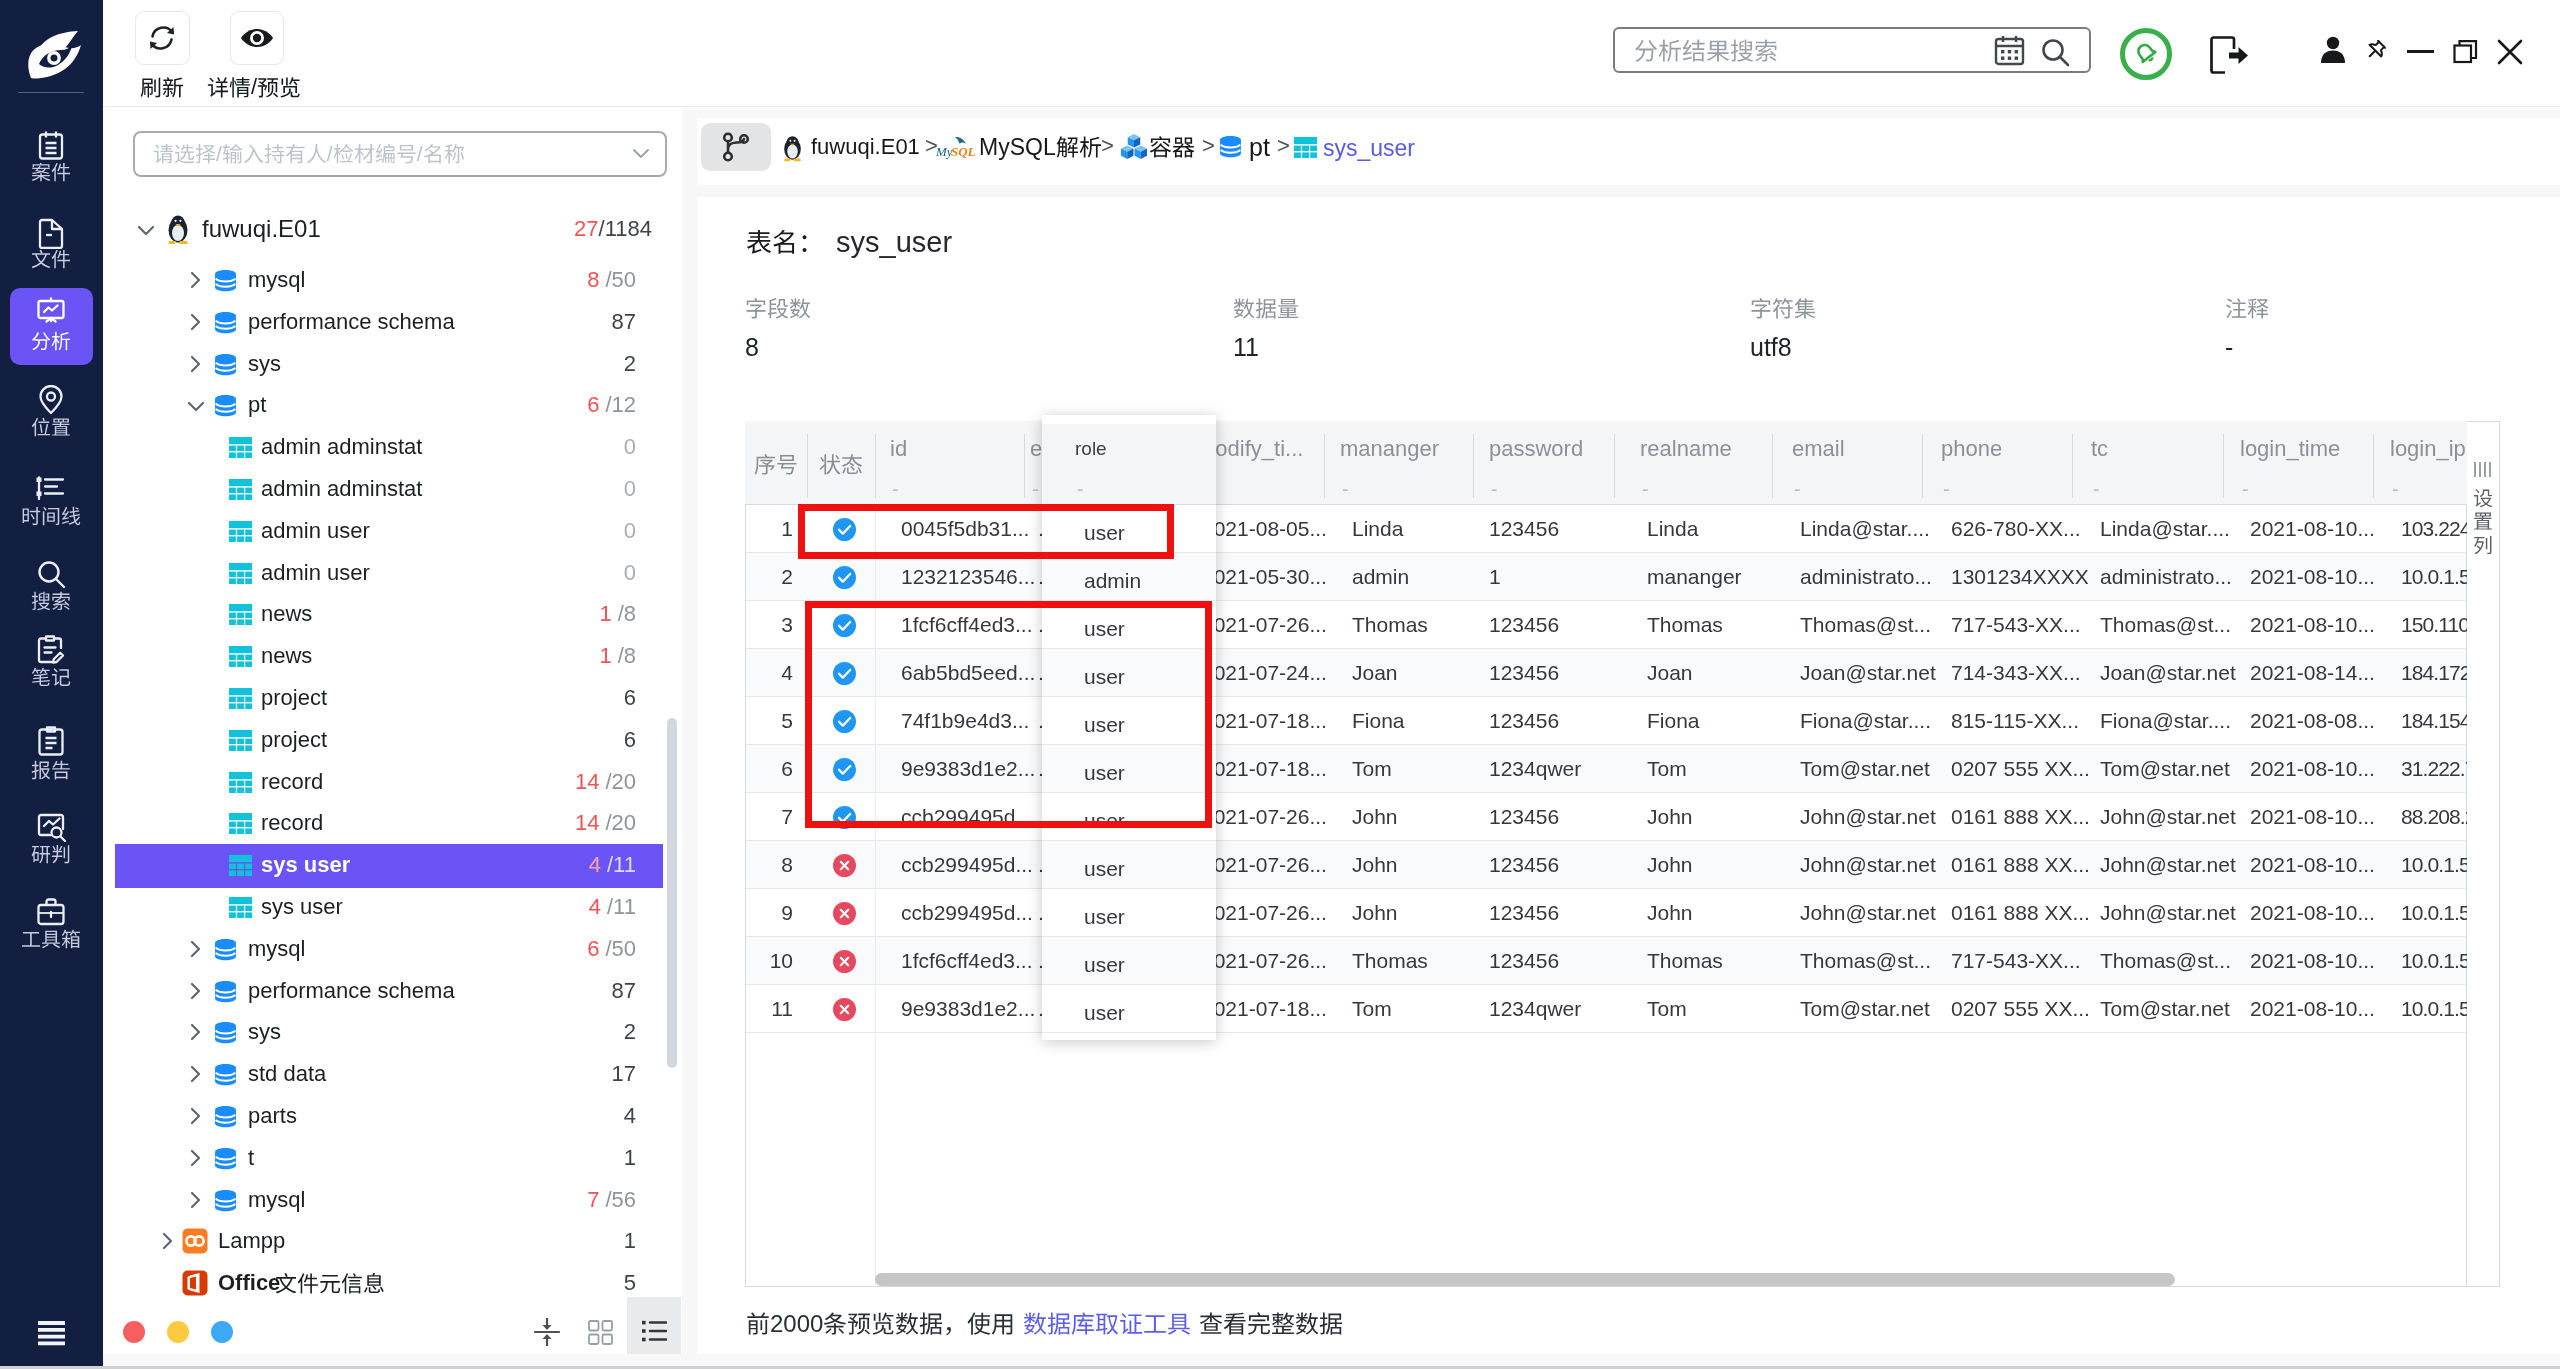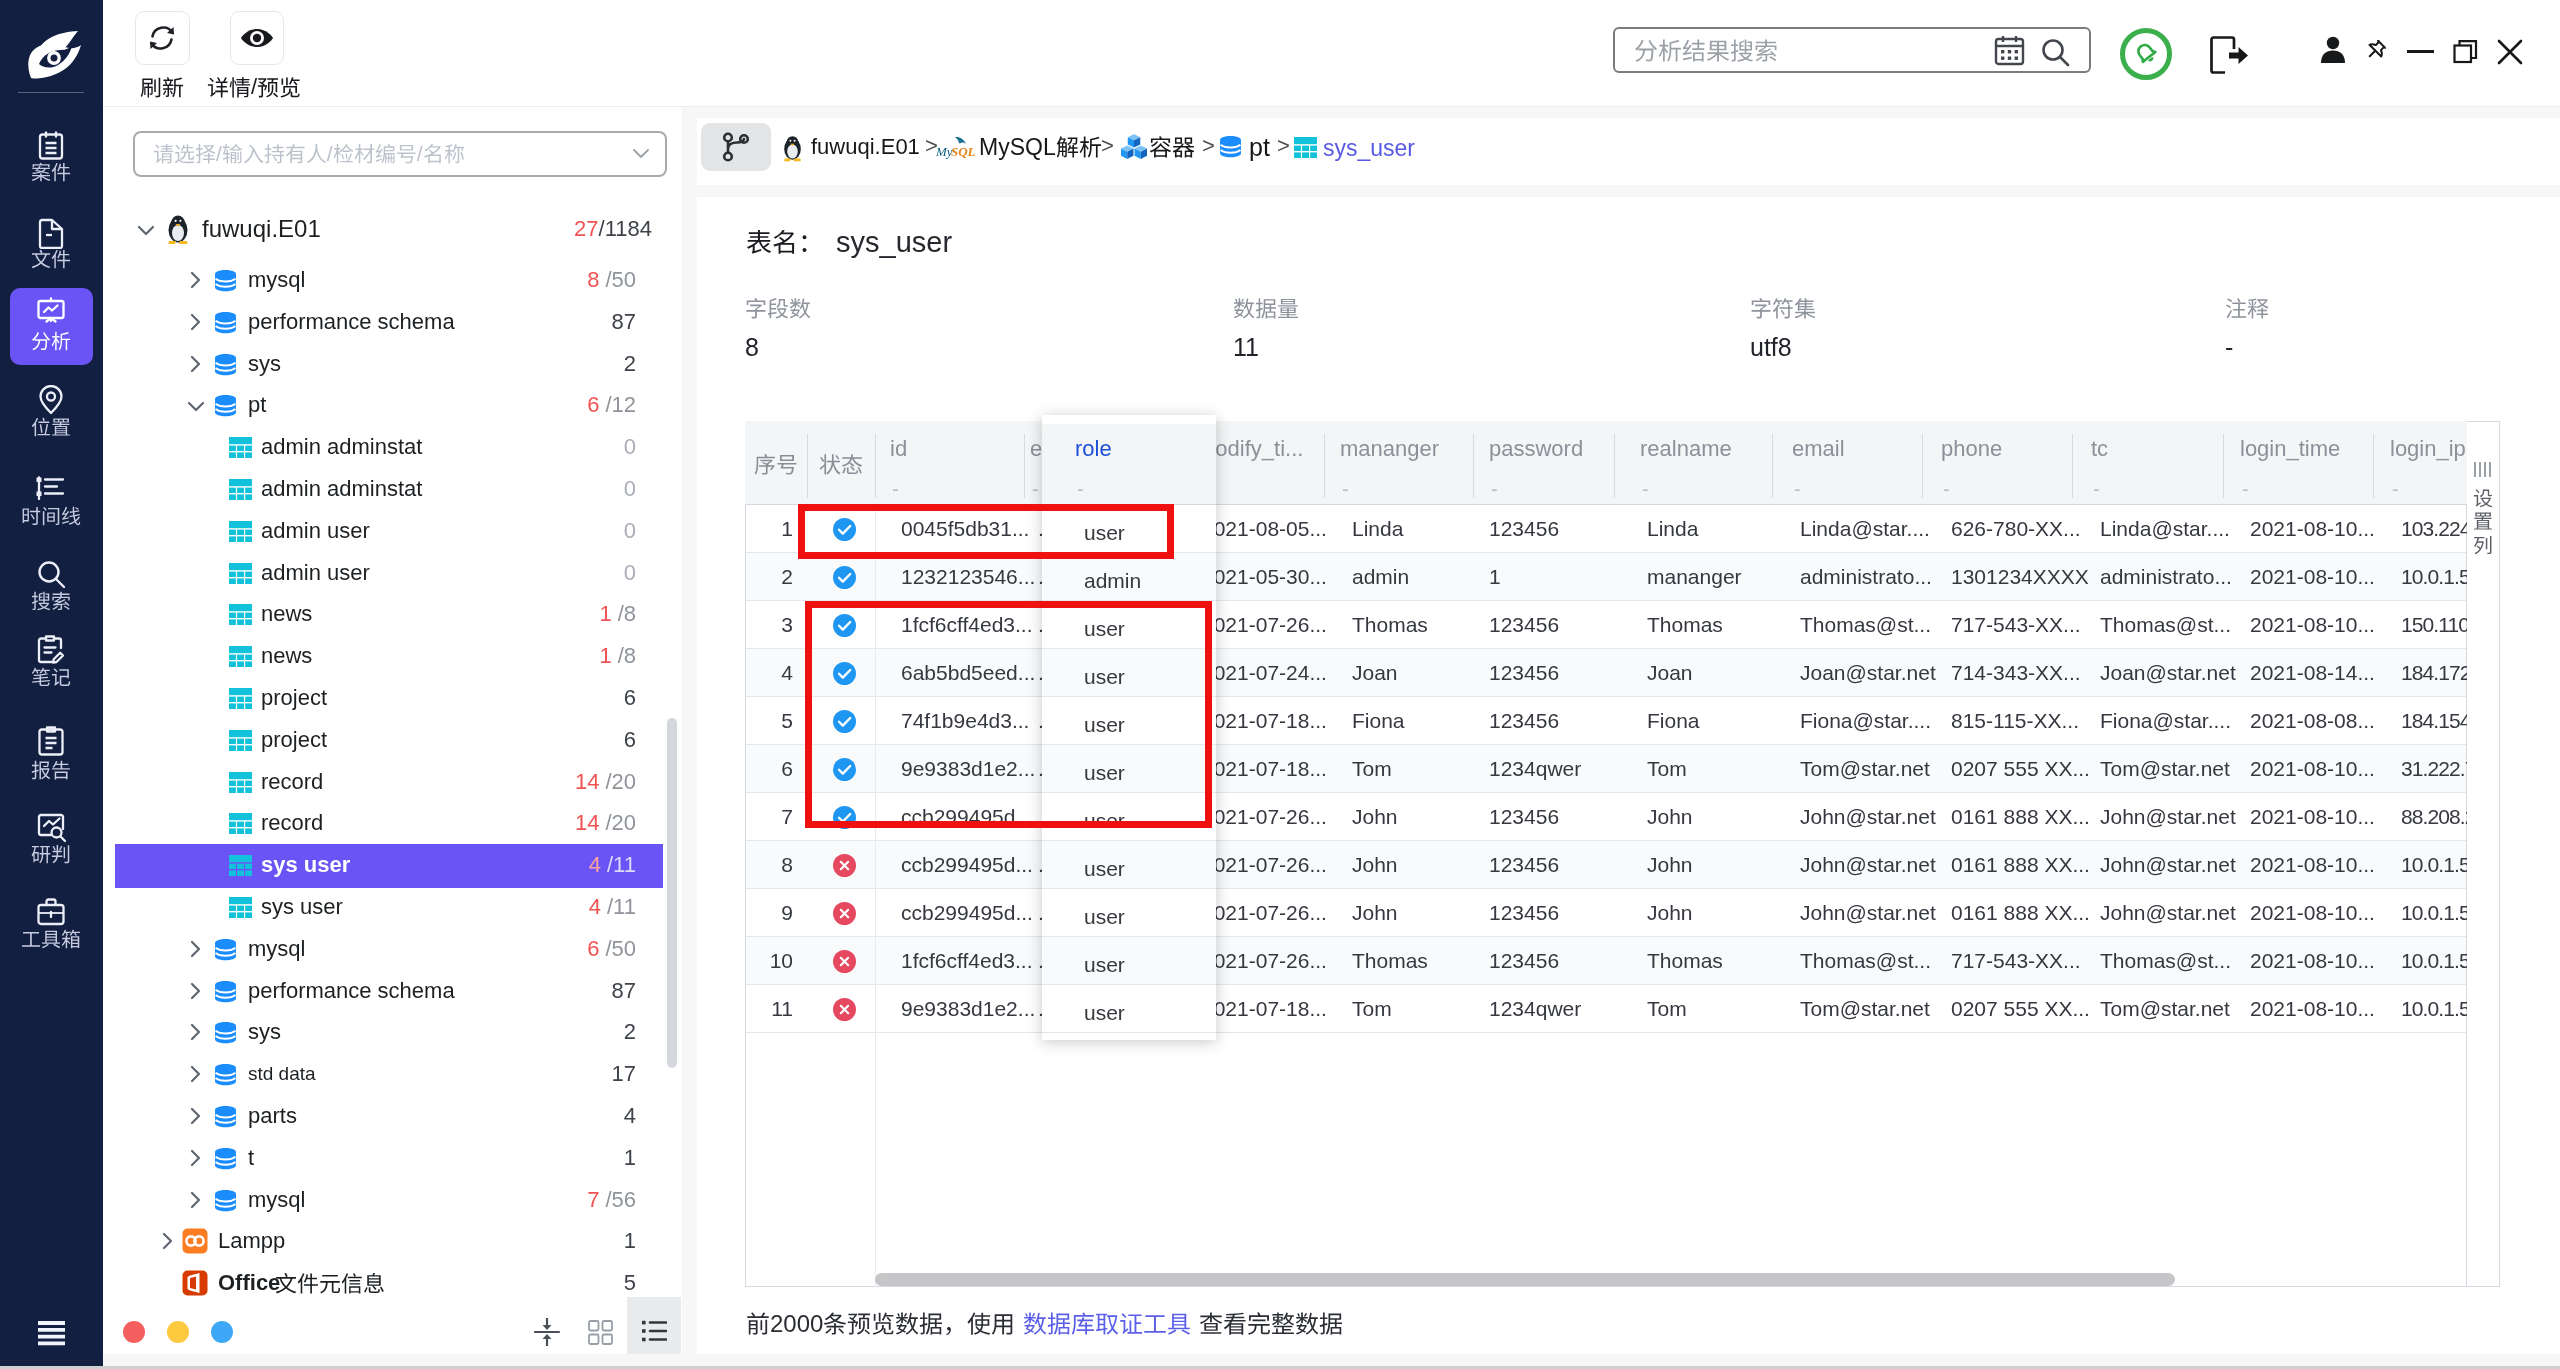--- a/index.html
+++ b/index.html
@@ -584,21 +584,21 @@
 <svg class="a" style="left:186px;top:1064px" width="18" height="20" viewBox="0 0 18 20">
     <g fill="none" stroke="#5f666f" stroke-width="2.2" stroke-linecap="round" stroke-linejoin="round">
       <path d="M6 3 l7 7 l-7 7"></path>
     </g>
   </svg>
 <svg class="a" style="left:214px;top:1063px" width="23" height="23" viewBox="0 0 22 22">
     <path fill="#1b8cfc" d="M1 4.6 C1 2.6 5.5 1 11 1 s10 1.6 10 3.6 v13 c0 2 -4.5 3.6 -10 3.6 S1 19.6 1 17.6 Z"></path>
     <path d="M1.5 9.3 c2.5 2 6 2.6 9.5 2.6 s7 -0.6 9.5 -2.6" fill="none" stroke="#fff" stroke-width="1.9"></path>
     <path d="M1.5 14.3 c2.5 2 6 2.6 9.5 2.6 s7 -0.6 9.5 -2.6" fill="none" stroke="#fff" stroke-width="1.9"></path>
   </svg>
-<div class="a" style="left:248.0px;top:1060.0px;font-size:19px;color:#1d2023;line-height:28px;font-weight:normal;white-space:pre">std data</div>
+<div class="a" style="left:248.0px;top:1060.0px;font-size:22px;color:#1d2023;line-height:28px;font-weight:normal;white-space:pre">std data</div>
 <div class="a" style="left:611.5px;top:1060.0px;font-size:22px;color:#3e434a;line-height:28px;font-weight:normal;white-space:pre">17</div>
 <svg class="a" style="left:186px;top:1106px" width="18" height="20" viewBox="0 0 18 20">
     <g fill="none" stroke="#5f666f" stroke-width="2.2" stroke-linecap="round" stroke-linejoin="round">
       <path d="M6 3 l7 7 l-7 7"></path>
     </g>
   </svg>
 <svg class="a" style="left:214px;top:1105px" width="23" height="23" viewBox="0 0 22 22">
     <path fill="#1b8cfc" d="M1 4.6 C1 2.6 5.5 1 11 1 s10 1.6 10 3.6 v13 c0 2 -4.5 3.6 -10 3.6 S1 19.6 1 17.6 Z"></path>
     <path d="M1.5 9.3 c2.5 2 6 2.6 9.5 2.6 s7 -0.6 9.5 -2.6" fill="none" stroke="#fff" stroke-width="1.9"></path>
     <path d="M1.5 14.3 c2.5 2 6 2.6 9.5 2.6 s7 -0.6 9.5 -2.6" fill="none" stroke="#fff" stroke-width="1.9"></path>
@@ -1036,21 +1036,21 @@
     <use href="#g8bbe" transform="translate(0.0,7.6) scale(0.0200)"></use>
   </svg>
 <svg class="a t" style="left:2473.0px;top:508.0px" width="20.0" height="26" viewBox="0 -13.0 20.0 26" fill="#5c6066">
     <use href="#g7f6e" transform="translate(0.0,7.6) scale(0.0200)"></use>
   </svg>
 <svg class="a t" style="left:2473.0px;top:532.0px" width="20.0" height="26" viewBox="0 -13.0 20.0 26" fill="#5c6066">
     <use href="#g5217" transform="translate(0.0,7.6) scale(0.0200)"></use>
   </svg>
 <div class="a" style="left:1042px;top:415px;width:174px;height:625px;background:#fff;box-shadow:0 2px 14px rgba(0,0,0,.22)"></div>
 <div class="a" style="left:1042px;top:424px;width:174px;height:81px;background:#f4f5f6;border-bottom:1px solid #d5d9e0"></div>
-<div class="a" style="left:1075.0px;top:435.0px;font-size:22px;color:#1d4ed8;line-height:28px;font-weight:normal;white-space:pre">role</div>
+<div class="a" style="left:1075.0px;top:435.0px;font-size:19px;color:#404040;line-height:28px;font-weight:normal;white-space:pre">role</div>
 <div class="a" style="left:1077.0px;top:476.5px;font-size:20px;color:#b6bcc5;line-height:25px;font-weight:normal;white-space:pre">-</div>
 <div class="a" style="left:1042px;top:552px;width:174px;height:1px;background:#e4e7ec"></div>
 <div class="a" style="left:1084.0px;top:520.0px;font-size:21px;color:#35383f;line-height:26px;font-weight:normal;white-space:pre">user</div>
 <div class="a" style="left:1042px;top:553px;width:174px;height:48px;background:#f9fafc"></div>
 <div class="a" style="left:1042px;top:600px;width:174px;height:1px;background:#e4e7ec"></div>
 <div class="a" style="left:1084.0px;top:568.0px;font-size:21px;color:#35383f;line-height:26px;font-weight:normal;white-space:pre">admin</div>
 <div class="a" style="left:1042px;top:648px;width:174px;height:1px;background:#e4e7ec"></div>
 <div class="a" style="left:1084.0px;top:616.0px;font-size:21px;color:#35383f;line-height:26px;font-weight:normal;white-space:pre">user</div>
 <div class="a" style="left:1042px;top:649px;width:174px;height:48px;background:#f9fafc"></div>
 <div class="a" style="left:1042px;top:696px;width:174px;height:1px;background:#e4e7ec"></div>

